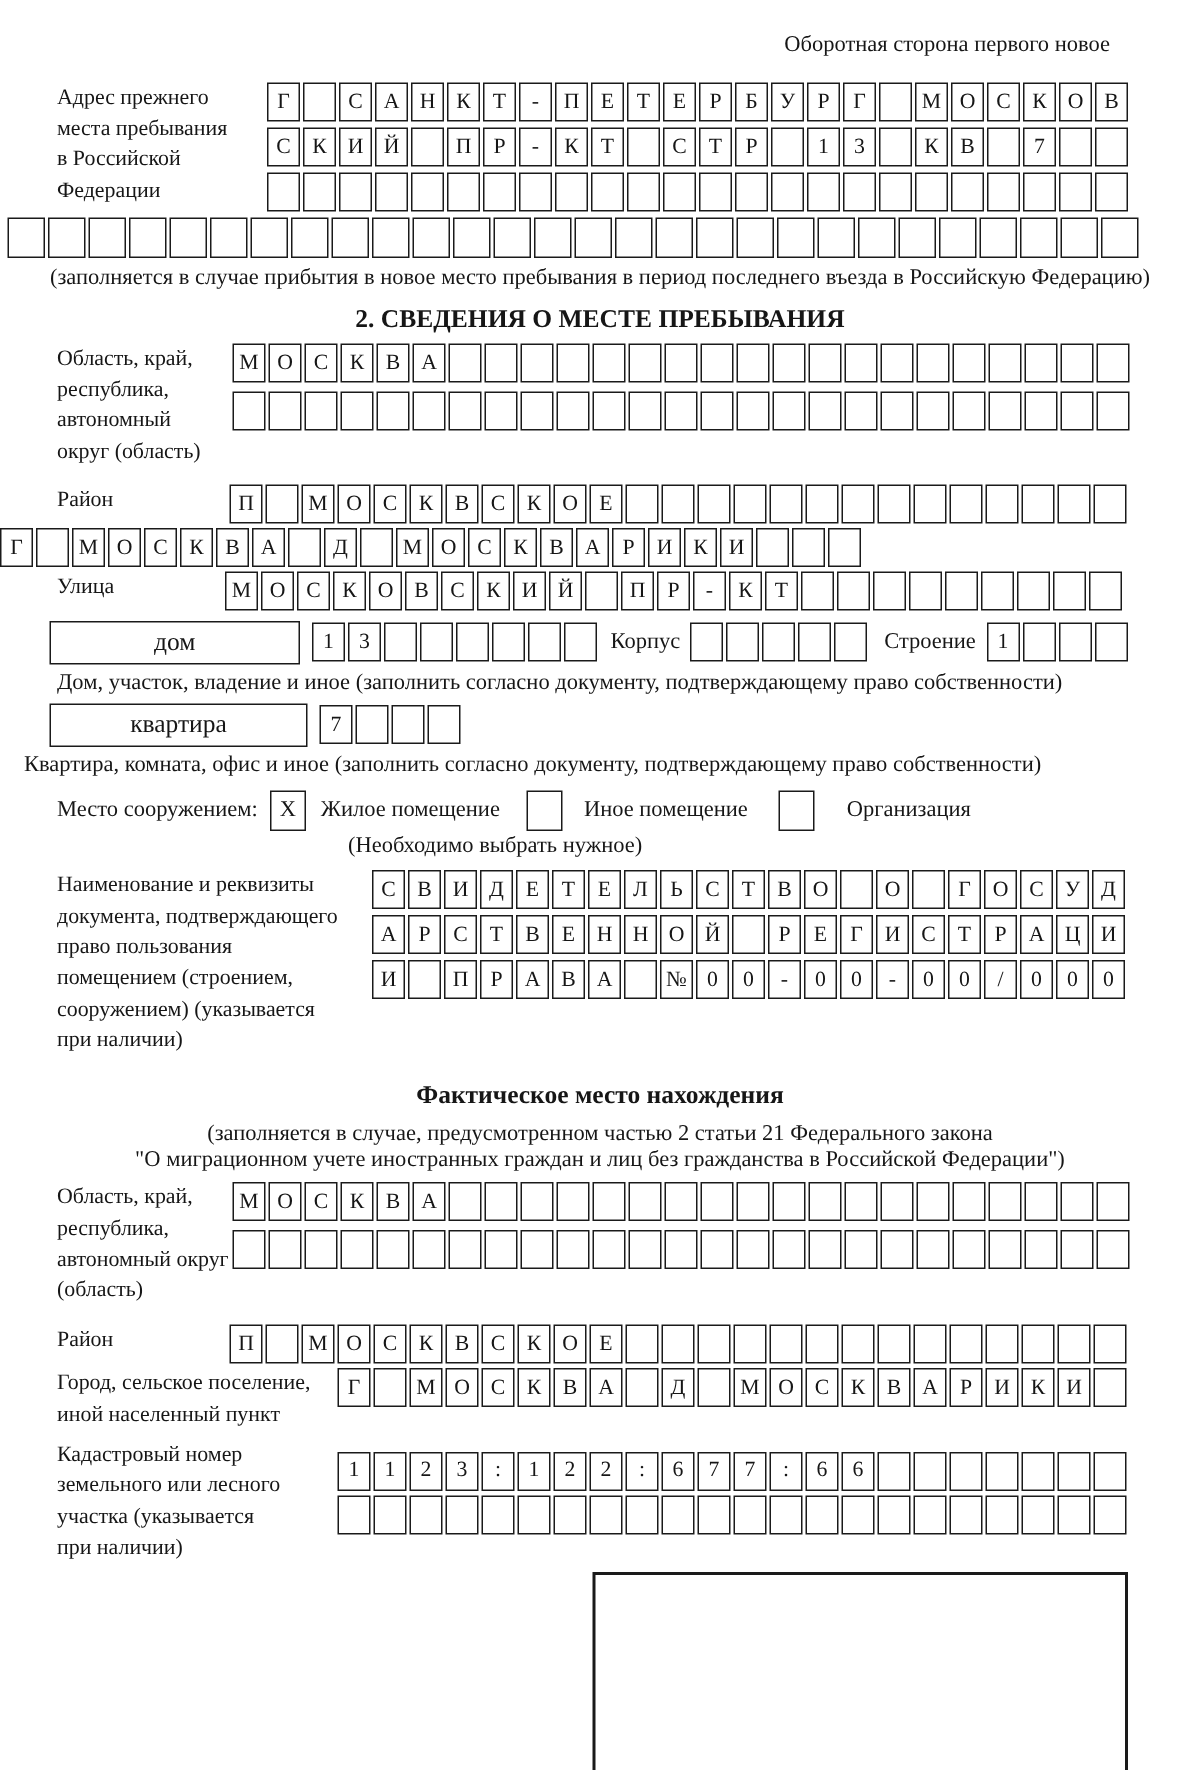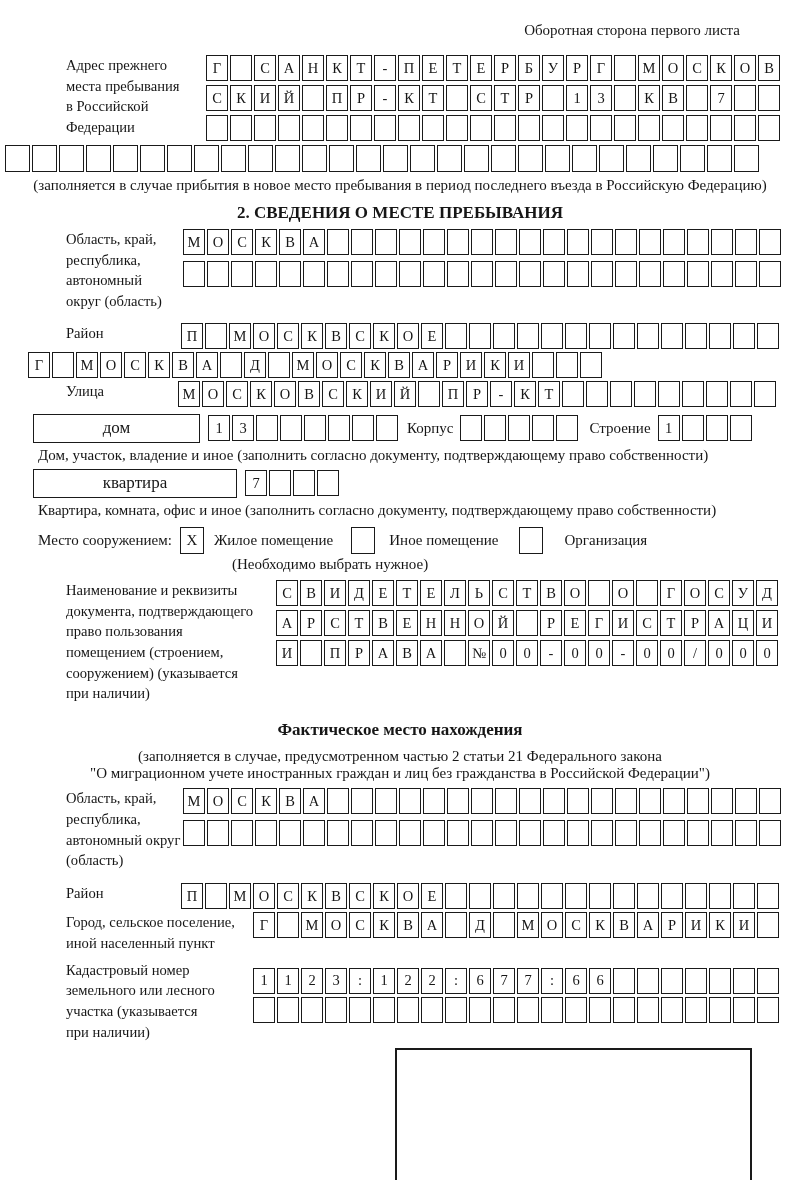--- a/index.html
+++ b/index.html
@@ -14,21 +14,21 @@
 
   .cellrow { display:flex; gap:2px; }
   .cell {
     box-sizing:border-box; flex:0 0 22px; width:22px; height:26px;
     border:1.6px solid #1a1a1a; background:#fff;
     display:flex; align-items:center; justify-content:center;
     font-size:14.5px; line-height:1;
   }
   .wide .cell { flex:0 0 25px; width:25px; height:27px; }
 
-  .field { display:flex; align-items:flex-start; margin-top:3px;padding-left:28px; }
+  .field { display:flex; align-items:flex-start; margin-top:3px; }
   .flabel {
     box-sizing:border-box; padding-left:38px; white-space:pre-line;
     font-size:14.6px; line-height:1.42; flex-shrink:0;
   }
   .rows { display:flex; flex-direction:column; gap:4px; }
 
   .b178 { flex-basis:178px; }
   .b155 { flex-basis:155px; }
   .b153 { flex-basis:153px; }
   .b150 { flex-basis:150px; }
@@ -54,21 +54,21 @@
   .stay-row { display:flex; align-items:center; margin-left:38px; margin-top:8px; }
 
   .confirm-box {
     box-sizing:border-box; margin-left:395px; margin-top:6px;
     width:357px; height:176px; border:2px solid #1a1a1a;
   }
 </style>
 </head>
 <body>
 
-<div class="header-note">Оборотная сторона первого листа</div>
+<div class="header-note">Оборотная сторона первого новое</div>
 
 <div class="field" style="margin-top:16px">
   <div class="flabel b178">Адрес прежнего
 места пребывания
 в Российской
 Федерации</div>
   <div class="rows">
     <div class="cellrow">
         <span class="cell">Г</span>
         <span class="cell"></span>
@@ -361,29 +361,29 @@
   <div class="cellrow" style="margin-left:7px">
       <span class="cell">1</span>
       <span class="cell"></span>
       <span class="cell"></span>
       <span class="cell"></span>
     </div>
 </div>
 <div class="note" style="margin-left:38px; margin-top:4px">Дом, участок, владение и иное (заполнить согласно документу, подтверждающему право собственности)</div>
 
 <div class="inline-row" style="margin-top:5px">
-  <div class="boxlabel" style="width:204px">квартира</div>
+  <div class="boxlabel" style="width:172px">квартира</div>
   <div class="cellrow" style="margin-left:8px">
       <span class="cell">7</span>
       <span class="cell"></span>
       <span class="cell"></span>
       <span class="cell"></span>
     </div>
 </div>
-<div class="note" style="margin-left:38px; margin-top:4px">Квартира, комната, офис и иное (заполнить согласно документу, подтверждающему право собственности)</div>
+<div class="note" style="margin-left:16px; margin-top:4px">Квартира, комната, офис и иное (заполнить согласно документу, подтверждающему право собственности)</div>
 
 <div class="stay-row">
   <span>Место сооружением:</span>
   <span class="checkbox" style="margin-left:8px">X</span>
   <span style="margin-left:10px">Жилое помещение</span>
   <span class="checkbox" style="margin-left:18px"></span>
   <span style="margin-left:14px">Иное помещение</span>
   <span class="checkbox" style="margin-left:20px"></span>
   <span style="margin-left:22px">Организация</span>
 </div>

